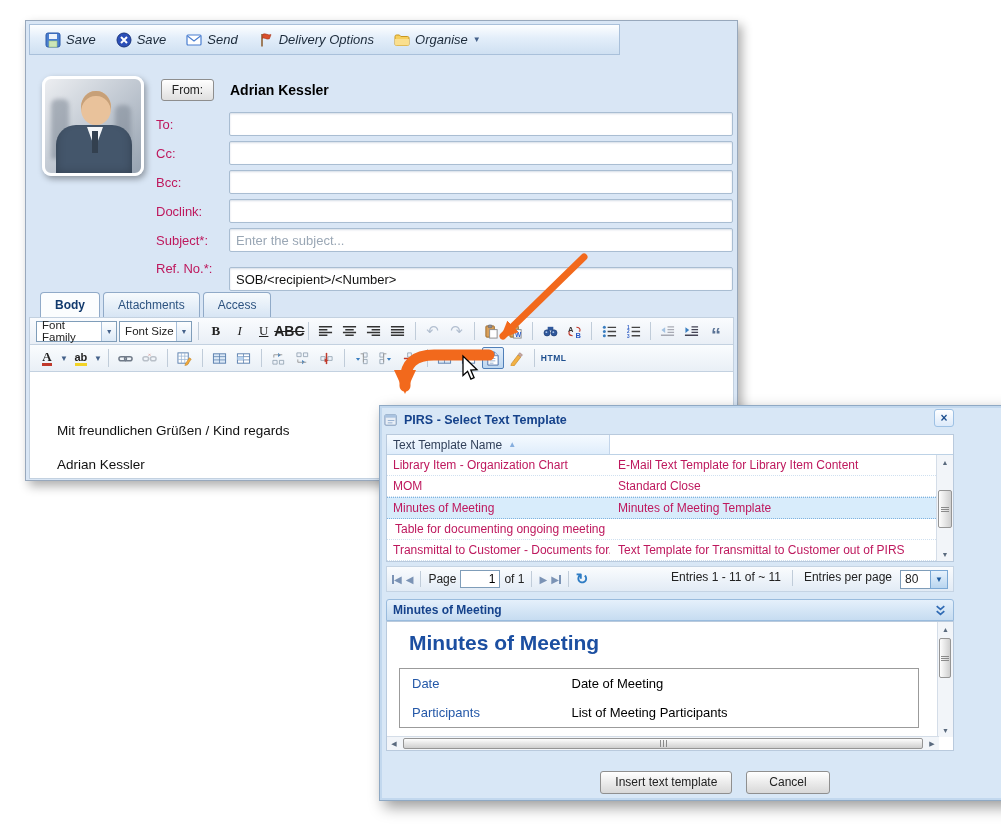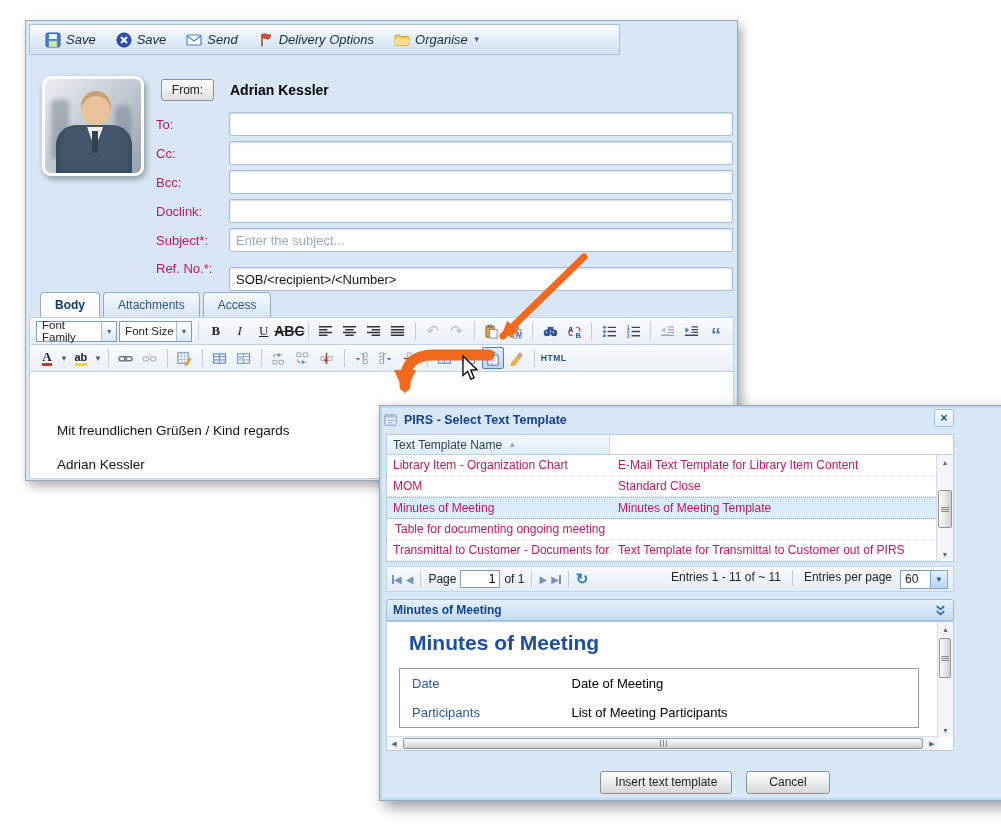--- a/index.html
+++ b/index.html
@@ -563,21 +563,21 @@
           <span>▶</span>
           <span class="pg-bar"></span>
         </span>
       <span class="pg-sep"></span>
       <span class="pg-refresh">↻</span>
       <span class="pg-right">
         <span>Entries 1 - 11 of ~ 11</span>
         <span class="pg-sep"></span>
         <span>Entries per page</span>
         <span class="pp-box">
-          <span class="pp-val">60</span>
+          <span class="pp-val">80</span>
           <span class="pp-btn">▼</span>
         </span>
       </span>
     </div>
 
     <div class="pv-head">
       <span class="txt">Minutes of Meeting</span>
       <svg width="13" height="13" viewBox="0 0 12 12">
           <path d="M2.5 2l3.5 3 3.5-3M2.5 6.5l3.5 3 3.5-3" stroke="#2f6ab4" fill="none" stroke-width="1.6"></path>
         </svg>

